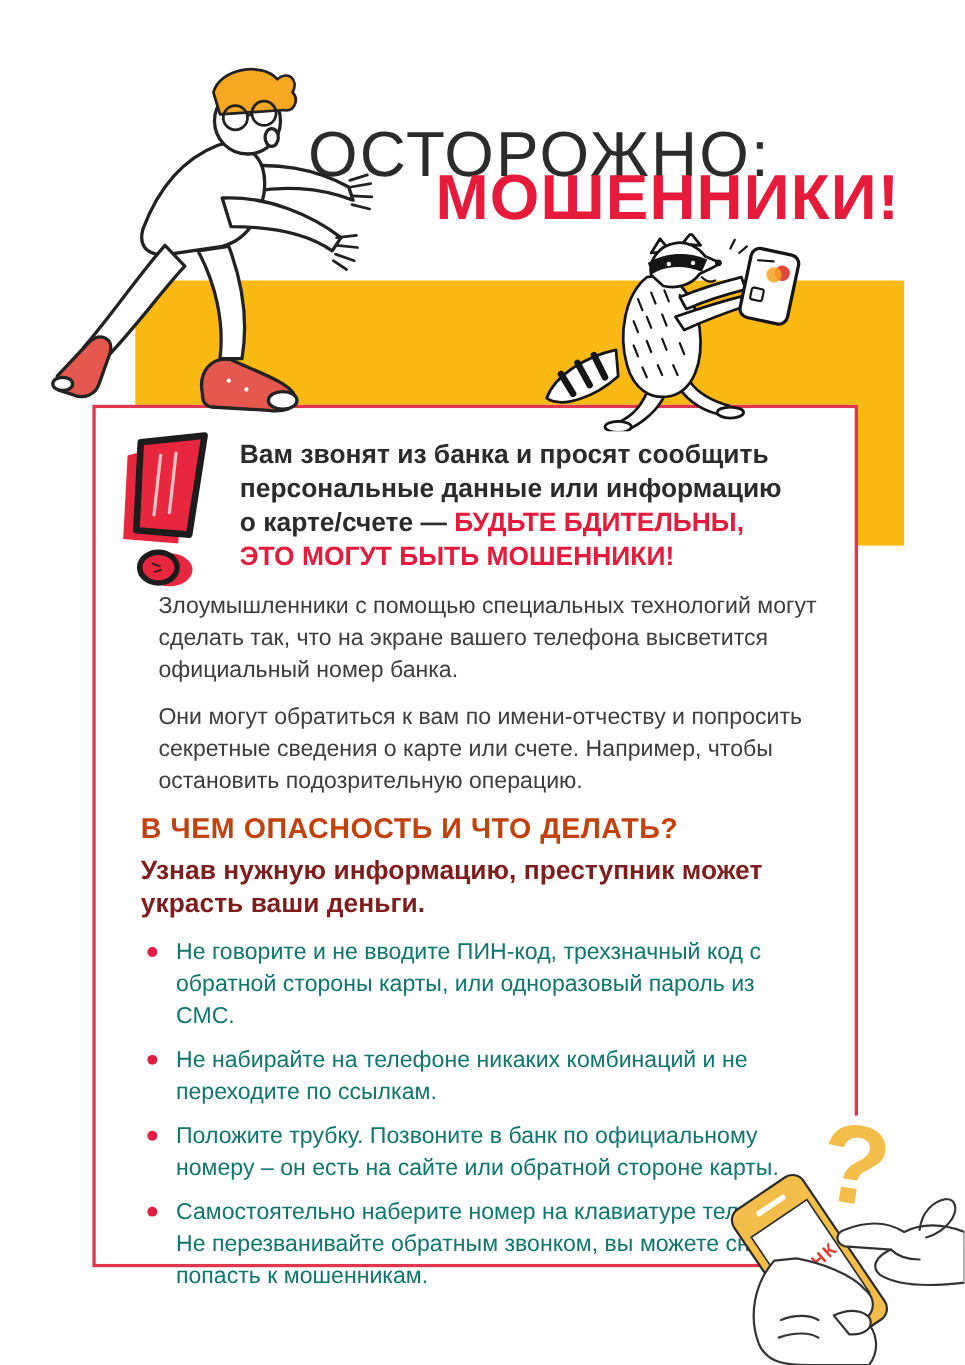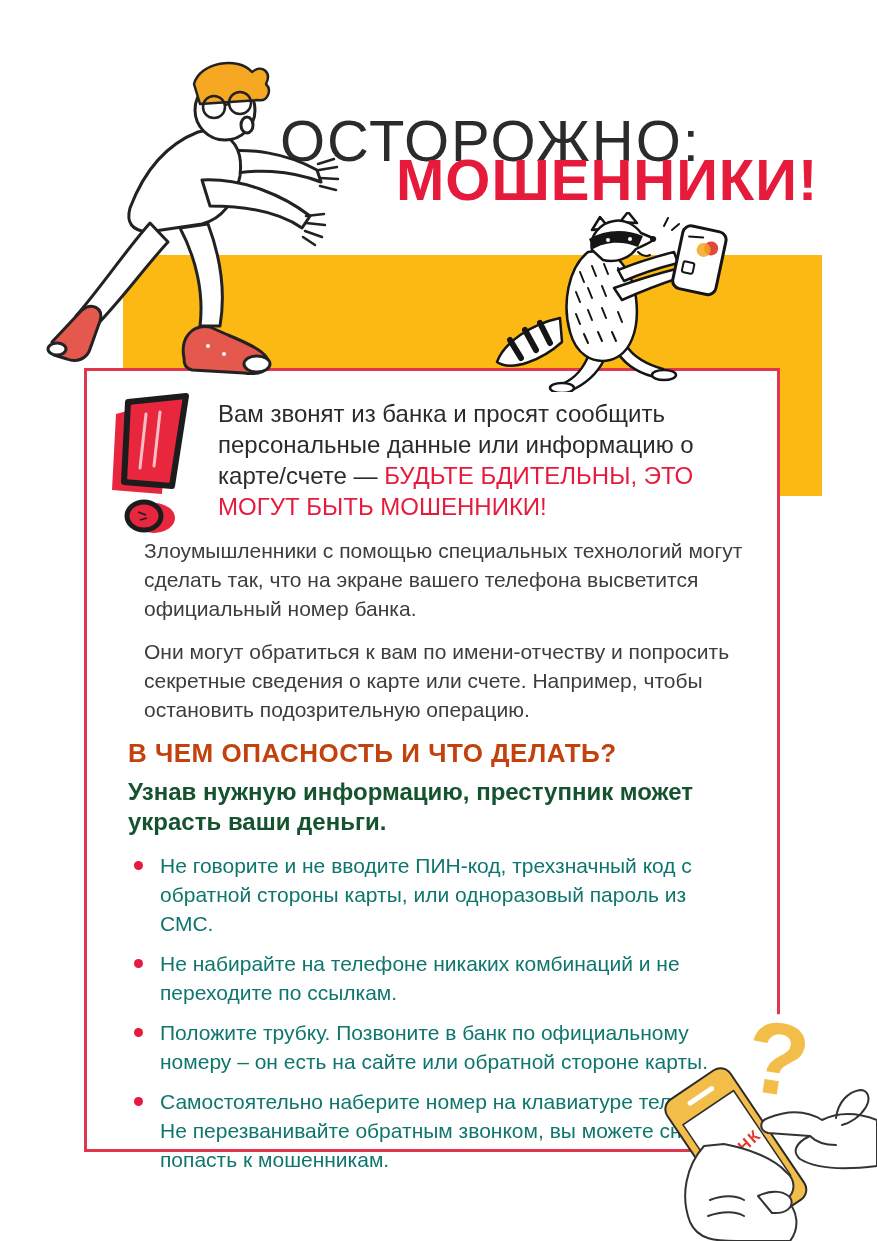--- a/index.html
+++ b/index.html
@@ -8,26 +8,26 @@
     font-family:"Liberation Sans", sans-serif;
   }
   
   .band{position:absolute;left:123px;top:255px;width:699px;height:241px;background:#fdb913;z-index:1;}
   
   .title1{position:absolute;left:280px;top:78px;font-size:58px;font-weight:400;letter-spacing:2px;color:#2b2b2b;z-index:2;margin-top:29px;}
   .title2{position:absolute;left:396px;top:146px;font-size:58px;font-weight:700;letter-spacing:1px;color:#e61b3c;z-index:2;}
   
   .alert-box{position:absolute;left:84px;top:368px;width:696px;height:784px;background:#fff;border:3px solid #e0374e;box-sizing:border-box;z-index:2;}
   .box-content{position:absolute;left:128px;top:398px;width:630px;z-index:3;}
-  .lead{margin:0 0 14px 0;padding-left:90px;width:505px;font-size:24px;line-height:31px;font-weight:400;color:#2b2b2b;}
+  .lead{margin:0 0 14px 0;padding-left:90px;width:505px;font-size:24px;line-height:31px;font-weight:700;color:#2b2b2b;}
   .lead .red{color:#e61b3c;}
   .para{margin:0 0 14px 16px;width:655px;font-size:21px;line-height:29px;color:#3d3d3d;}
   .para.p2{margin-bottom:8px;}
   .danger-heading{margin:14px 0 8px 0;font-size:26px;font-weight:700;color:#c2410c;letter-spacing:0.5px;}
-  .danger-lead{margin:0 0 14px 0;width:600px;font-size:24px;line-height:30px;font-weight:700;color:#14532d;}
+  .danger-lead{margin:0 0 14px 0;width:600px;font-size:24px;line-height:30px;font-weight:700;color:#7f1d1d;}
   ul.tips{list-style:none;margin:0;padding:0;}
   ul.tips li{position:relative;margin:0 0 11px 0;padding-left:32px;width:585px;font-size:21px;line-height:29px;color:#0f766e;}
   .dot{position:absolute;left:6px;top:10px;width:9px;height:9px;border-radius:50%;background:#e6193f;}
   
   .ill{position:absolute;}
   .ill-exclam{left:106px;top:390px;z-index:4;}
   .ill-man{left:30px;top:58px;z-index:3;}
   .ill-raccoon{left:492px;top:212px;z-index:3;}
   .ill-phone{left:640px;top:1000px;z-index:5;}
   .qmark{position:absolute;left:746px;top:1008px;z-index:6;font-size:102px;font-weight:700;color:#f2bd49;transform:rotate(9deg);line-height:1;}

